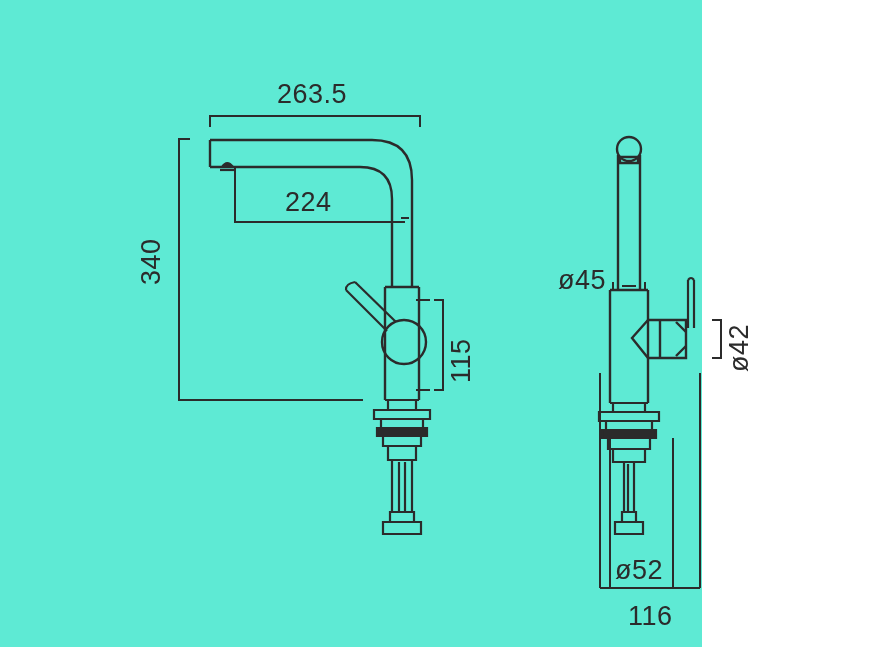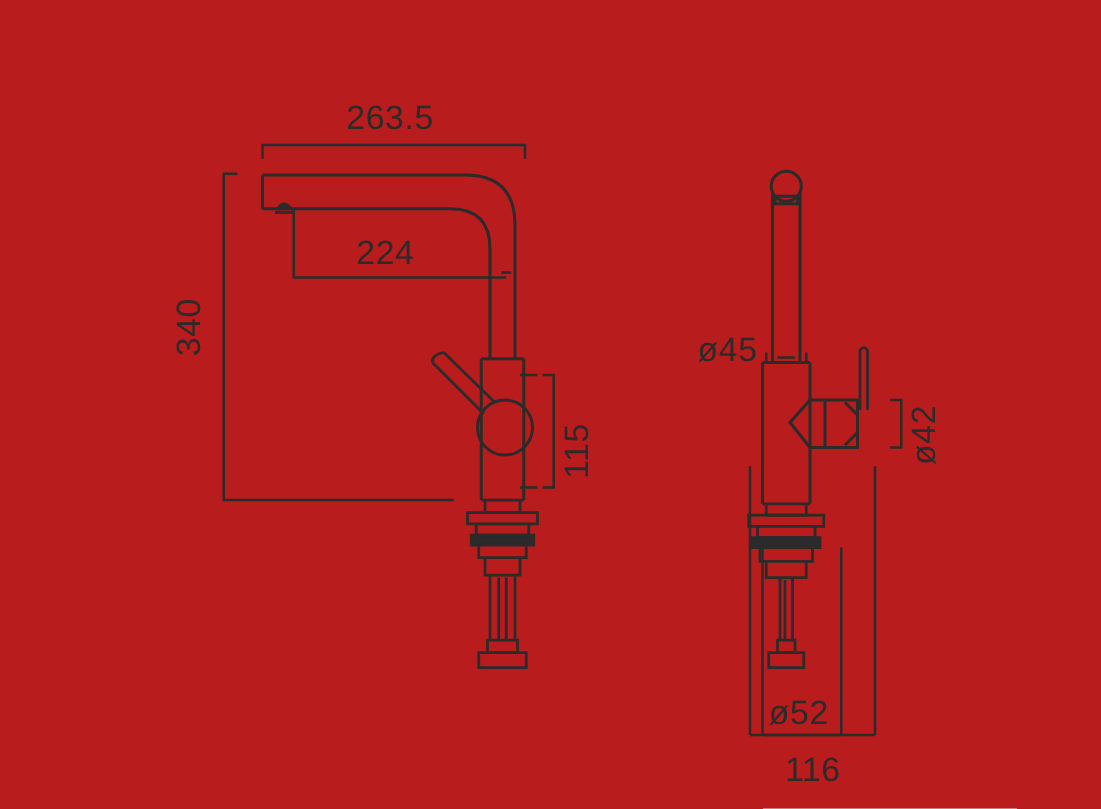--- a/index.html
+++ b/index.html
@@ -1,17 +1,17 @@
 <!DOCTYPE html>
 <html><head>
 <meta charset="utf-8">
 <style>
   html,body{margin:0;padding:0;background:#ffffff;}
   body{width:881px;height:647px;font-family:"Liberation Sans",sans-serif;overflow:hidden;}
-  #stage{position:relative;width:881px;height:647px;background:#b91c1c;}
+  #stage{position:relative;width:702px;height:647px;background:#5eead4;}
   svg{display:block;}
   .dimtext{font-family:"Liberation Sans",sans-serif;font-size:27px;fill:#2b2b2b;letter-spacing:0.5px;}
 </style>
 </head>
 <body>
 
 <div id="stage">
   <svg width="881" height="647" viewBox="0 0 881 647">
     <g fill="none" stroke="#2b2b2b" stroke-width="2" stroke-linecap="butt" stroke-linejoin="miter">
 

